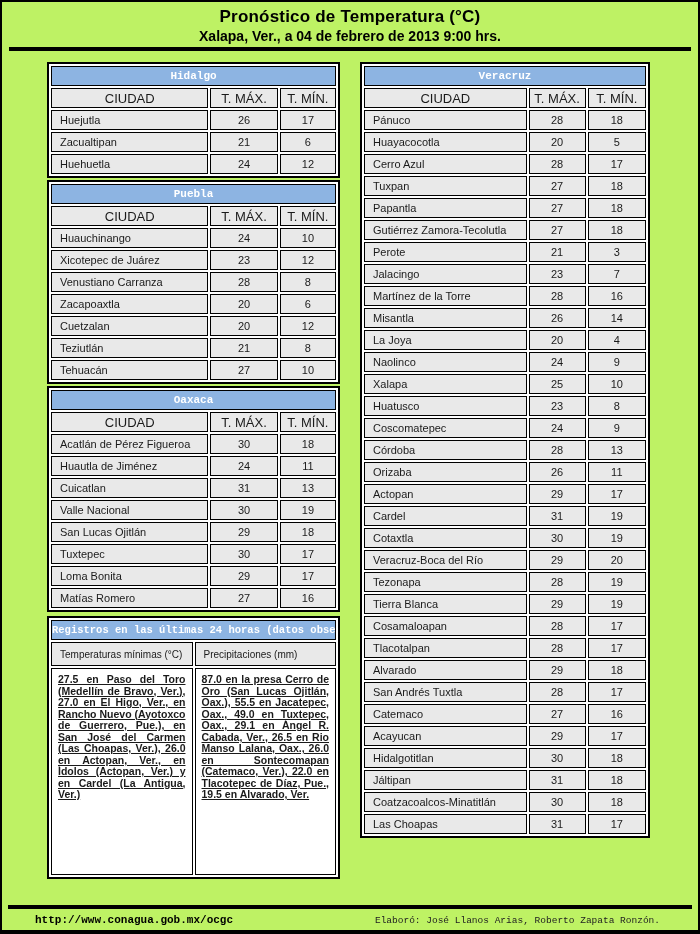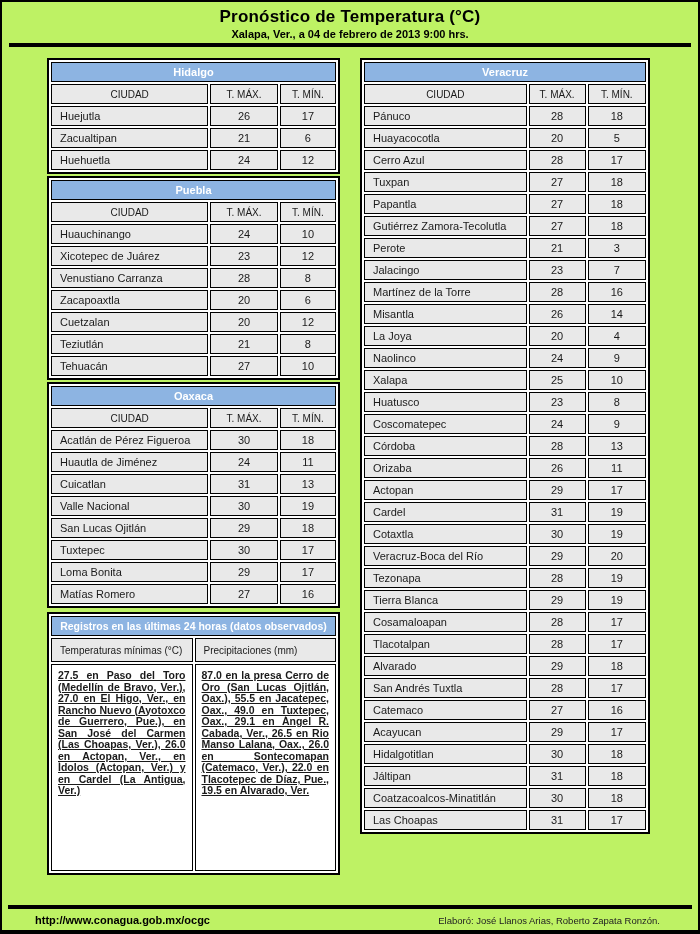--- a/index.html
+++ b/index.html
@@ -3,46 +3,46 @@
 <meta charset="utf-8">
 <style>
   html,body { margin:0; padding:0; background:#ffffff; font-family:"Liberation Sans", sans-serif; }
   .page {
     width:700px; height:934px; box-sizing:border-box; background:#bef264;
     border:2px solid #000; border-bottom-width:4px;
     display:flex; flex-direction:column; overflow:hidden;
   }
   .hd { text-align:center; padding-top:5px; }
   .title { font-size:17px; font-weight:bold; color:#000; letter-spacing:.2px; }
-  .subtitle { font-size:11px; font-weight:bold; color:#000; margin-top:1px; }
+  .subtitle { font-size:14px; font-weight:bold; color:#000; margin-top:1px; }
   .rule { height:4px; background:#000; margin:3px 7px 0 7px; }
   .content { flex:1; display:flex; gap:20px; padding:11px 0 0 45px; align-items:flex-start; }
   .col.left  { width:293px; }
   .col.right { width:290px; }
   .tblbox { border:2px solid #000; background:#fff; margin-bottom:2px; }
   .obsbox { margin-top:4px; }
   .wt { width:100%; border-collapse:separate; border-spacing:2px; table-layout:fixed; }
   .wt td {
     border:1.5px solid #000; background:var(--cell,#E9E9E9);
     height:18px; font-size:11px; color:#1a1a1a;
     padding:0 2px 0 8px; overflow:hidden; white-space:nowrap; vertical-align:middle;
   }
   .wt td.num  { text-align:center; padding:0; }
-  .wt td.band { background:var(--band,#8DB4E2); color:#fff; font-weight:bold; text-align:center; font-size:11px; padding:0; }
-  .wt td.hdr  { text-align:center; font-size:10px; padding:0; }
+  .wt td.band { background:var(--band,#8DB4E2); color:#fff; font-weight:bold; text-align:center; font-size:11px; padding:0;font-family:Liberation Mono, monospace; }
+  .wt td.hdr  { text-align:center; font-size:13px; padding:0; }
   .wt td.obsband { font-size:10.5px;margin-left:12px; }
   .wt td.ohdr { font-size:10px; height:22px; }
   .wt td.otext {
     background:#fff; vertical-align:top; height:195px;
     font-weight:bold; font-size:10.5px; line-height:11.5px;
     text-align:justify; white-space:normal; padding:5px 6px;text-decoration:underline;
   }
   .ft { margin-top:auto; }
   .ftrule { margin:0 6px; }
-  .ftrow { display:flex; justify-content:space-between; align-items:center; padding:5px 38px 4px 33px; }
+  .ftrow { display:flex; justify-content:space-between; align-items:center; padding:5px 38px 4px 33px;font-family:Liberation Mono, monospace; }
   .url { font-weight:bold; font-size:11px; color:#000; cursor:pointer; }
   .credit { font-size:9.5px; color:#222; }
 </style>
 </head>
 <body>
 
 <div class="page">
 
   <header class="hd">
     <div class="title">Pronóstico de Temperatura (°C)</div>

